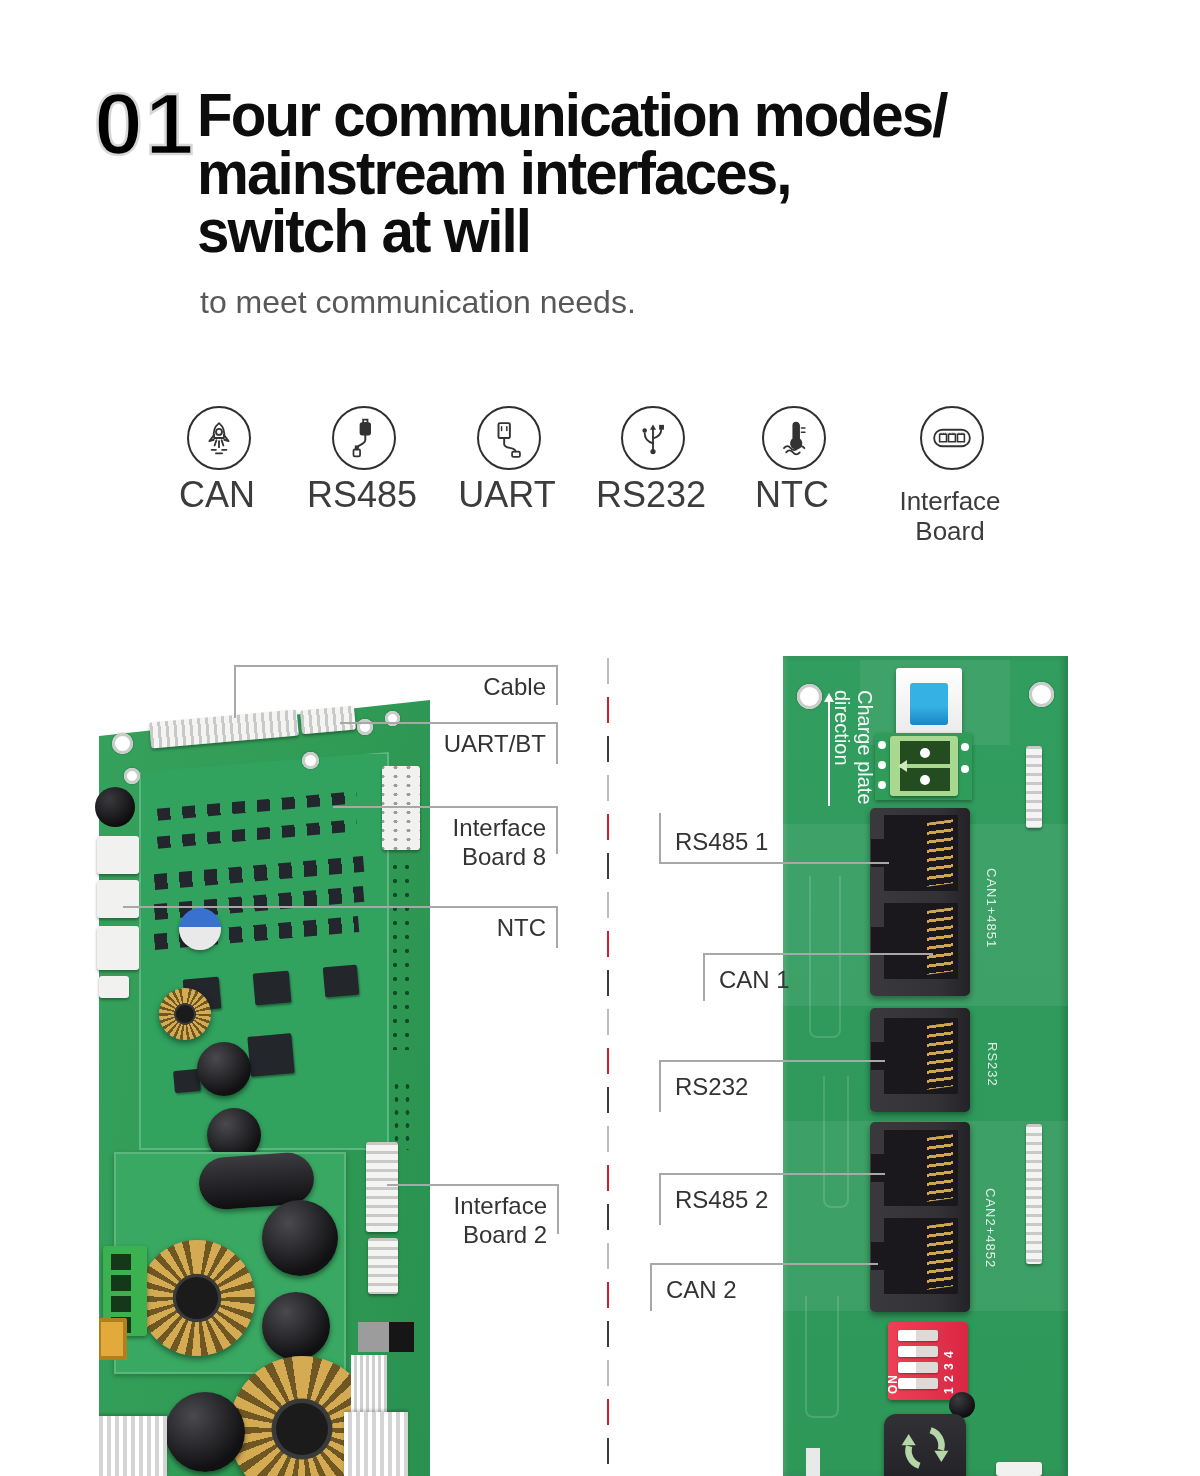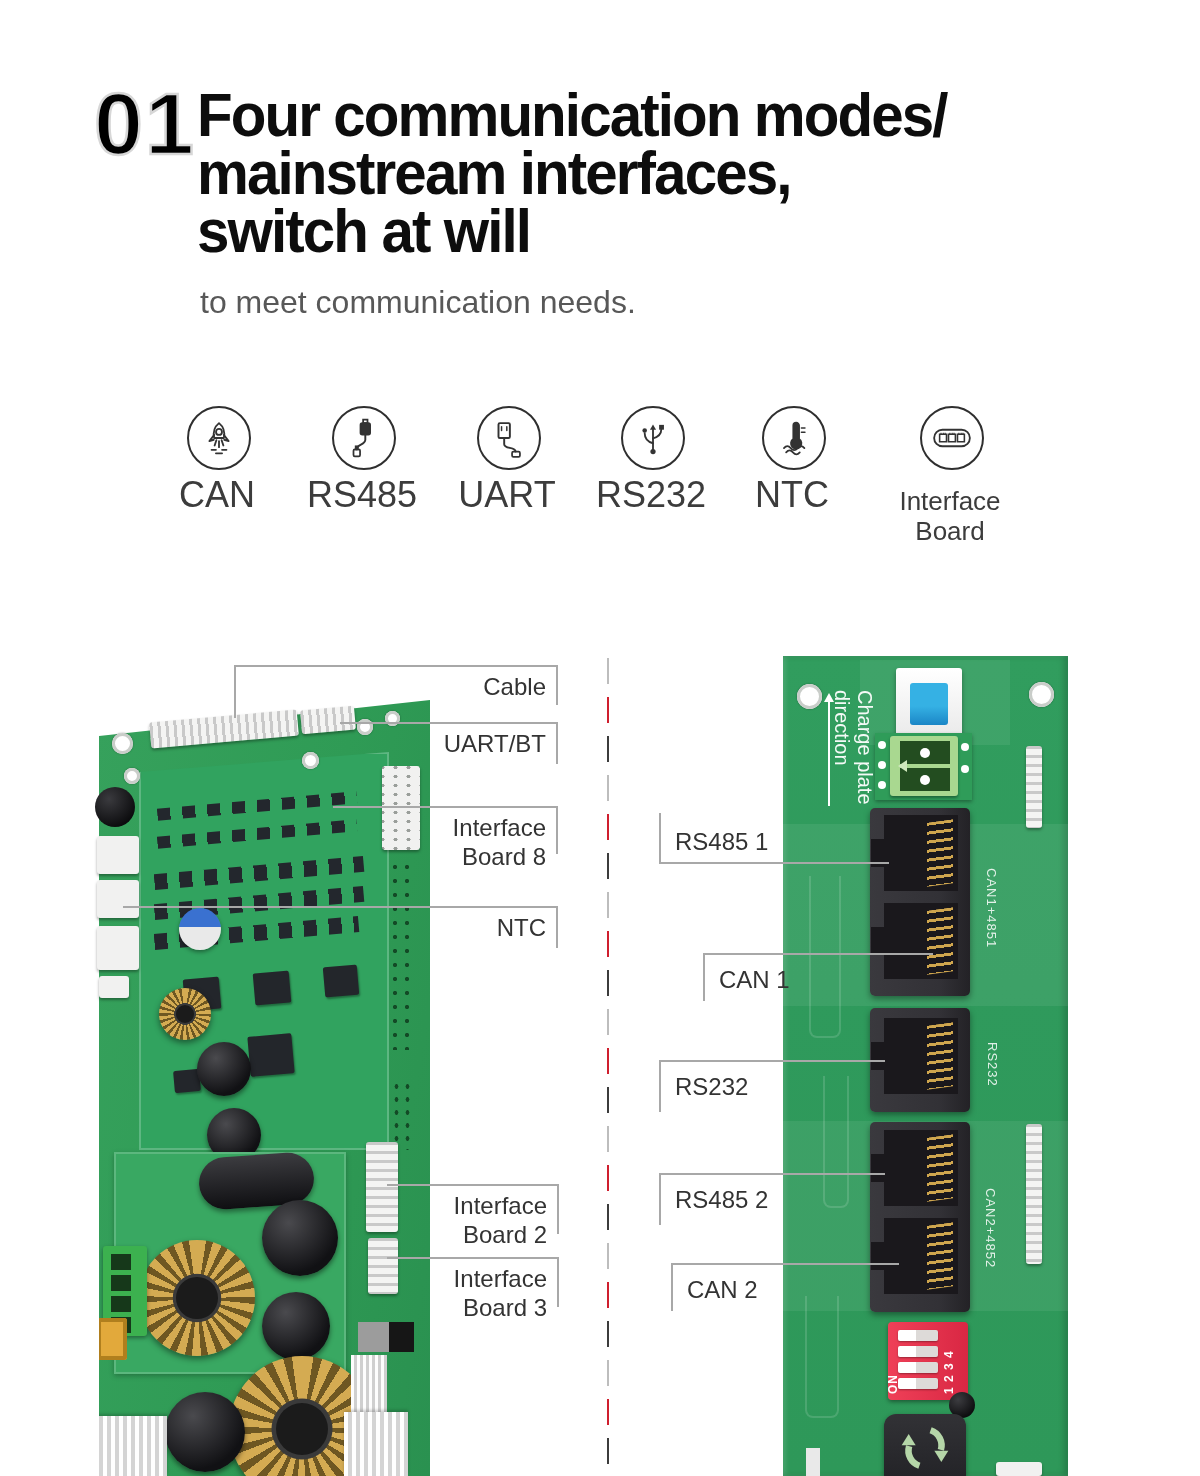--- a/index.html
+++ b/index.html
@@ -366,33 +366,30 @@
   </div>
   <div class="abs co co-left" style="left:333px;top:806px;width:223px;height:46px;">
     <span class="txt wrap110">Interface Board 8</span>
   </div>
   <div class="abs co co-left" style="left:123px;top:906px;width:433px;height:40px;">
     <span class="txt">NTC</span>
   </div>
   <div class="abs co co-left" style="left:387px;top:1184px;width:170px;height:48px;">
     <span class="txt wrap110">Interface Board 2</span>
   </div>
-  <div class="abs co co-left" style="left:387px;top:1257px;width:170px;height:48px;">
-    <span class="txt wrap110">Interface Board 3</span>
-  </div>
 
   <div class="abs co co-right-bottom" style="left:659px;top:813px;width:228px;height:49px;">
     <span class="txt">RS485 1</span>
   </div>
   <div class="abs co co-right-top" style="left:659px;top:953px;width:228px;height:46px;margin-left:44px;">
     <span class="txt">CAN 1</span>
   </div>
   <div class="abs co co-right-top" style="left:659px;top:1060px;width:224px;height:50px;">
     <span class="txt">RS232</span>
   </div>
   <div class="abs co co-right-top" style="left:659px;top:1173px;width:224px;height:50px;">
     <span class="txt">RS485 2</span>
   </div>
-  <div class="abs co co-right-top" style="left:671px;top:1263px;width:226px;height:46px;">
+  <div class="abs co co-right-top" style="left:650px;top:1263px;width:226px;height:46px;">
     <span class="txt">CAN 2</span>
   </div>
 
 </div>
 
 </body></html>

